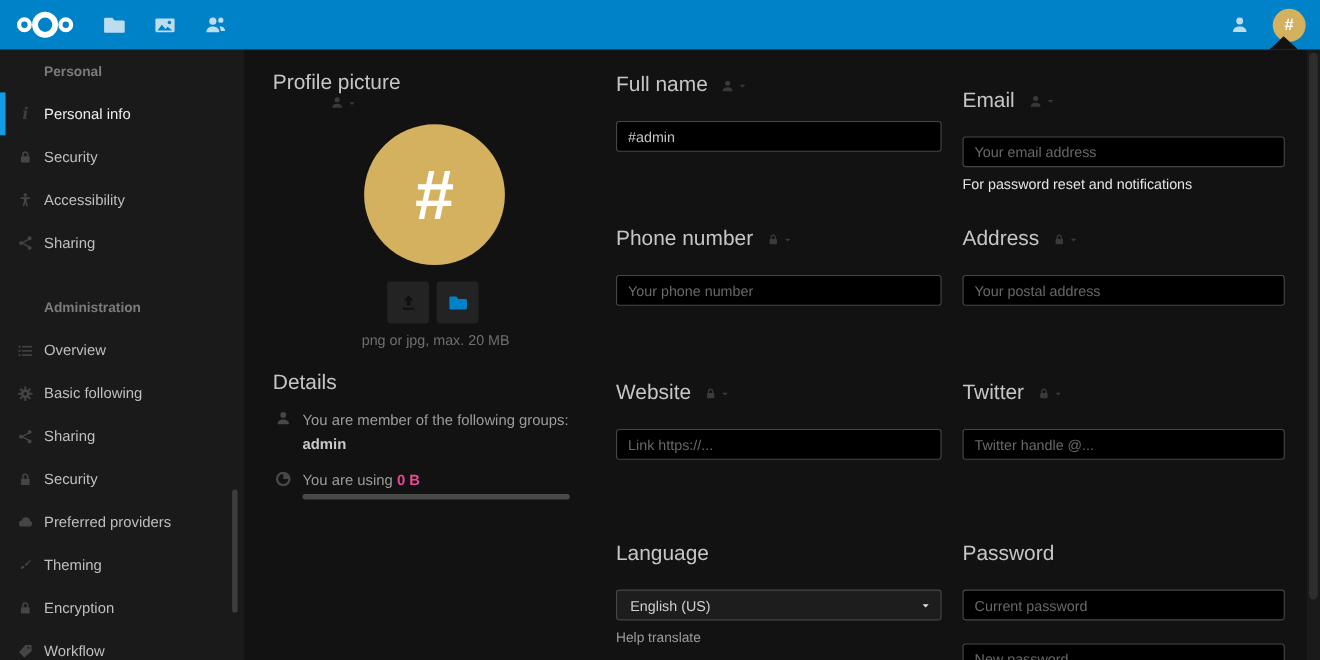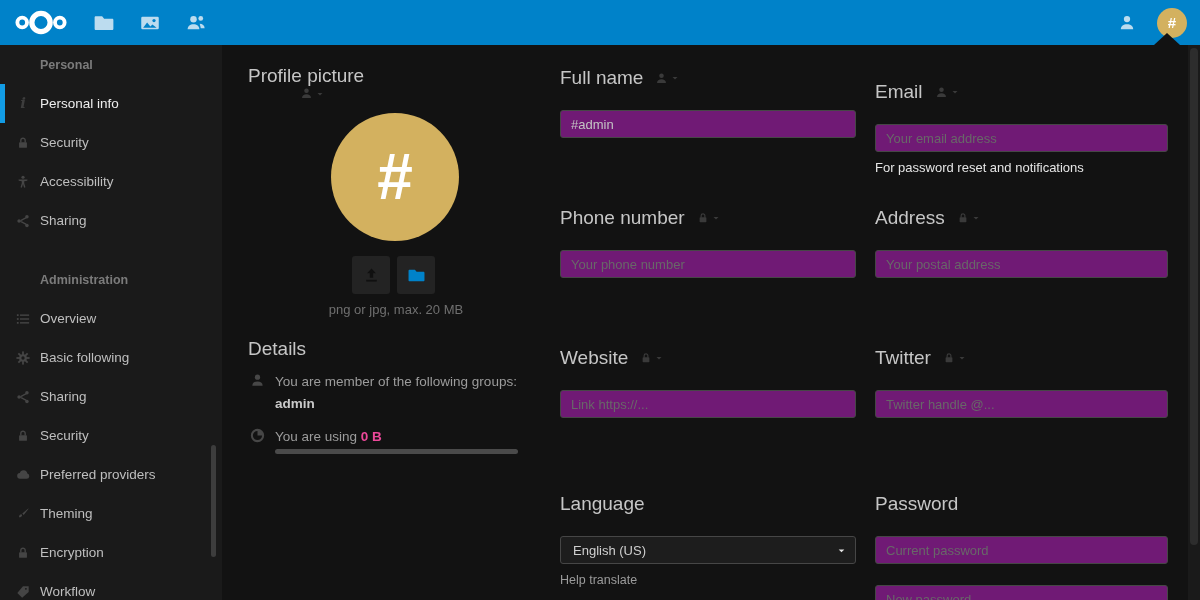--- a/index.html
+++ b/index.html
@@ -52,21 +52,21 @@
 
   .details-heading { position:absolute; left:26px; top:293px; }
   .drow-icon { position:absolute; left:28px; width:16px; height:16px; color:#474747; }
   .dtext { position:absolute; left:53px; font-size:13.5px; color:#9c9c9c;text-align:center; }
   .dtext b { color:#ec4899; }
   .admin-group { position:absolute; left:53px; top:351px; font-size:13.5px; font-weight:bold; color:#c9c9c9; }
   .quota-bar { position:absolute; left:53px; top:404px; width:243px; height:5px; background:#4a4a4a; border-radius:3px; }
 
   
   .field { position:absolute; width:296px; }
-  .field .inp { margin-top:21px; width:100%; height:28px; background:#701a75; border:1px solid #464646;
+  .field .inp { margin-top:21px; width:100%; height:28px; background:#000000; border:1px solid #464646;
                 border-radius:3px; padding:0 10px; font-size:13px; color:#c4c4c4; font-family:inherit; }
   .field .inp::placeholder { color:#686868; opacity:1; }
   .helper { margin-top:8px; font-size:13px; color:#e5e5e5; }
   .selectbox { margin-top:21px; width:100%; height:28px; background:#1d1d1d; border:1px solid #464646; border-radius:3px;
                display:flex; align-items:center; justify-content:space-between; padding:0 9px 0 12px;
                font-size:13px; color:#cfcfcf; cursor:pointer;gap:28px; }
   .selectbox .car { color:#e6e6e6; }
   .translate-link { margin-top:9px; font-size:12.5px; color:#9b9b9b; cursor:pointer; display:inline-block; }
   .pw2 { margin-top:8px; }
 

